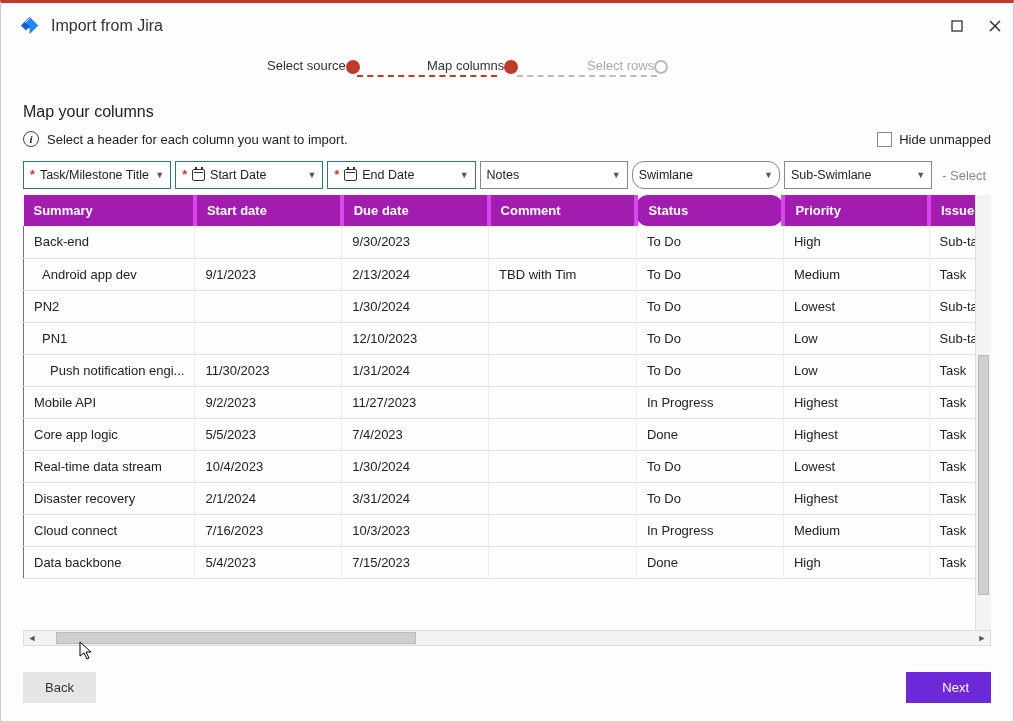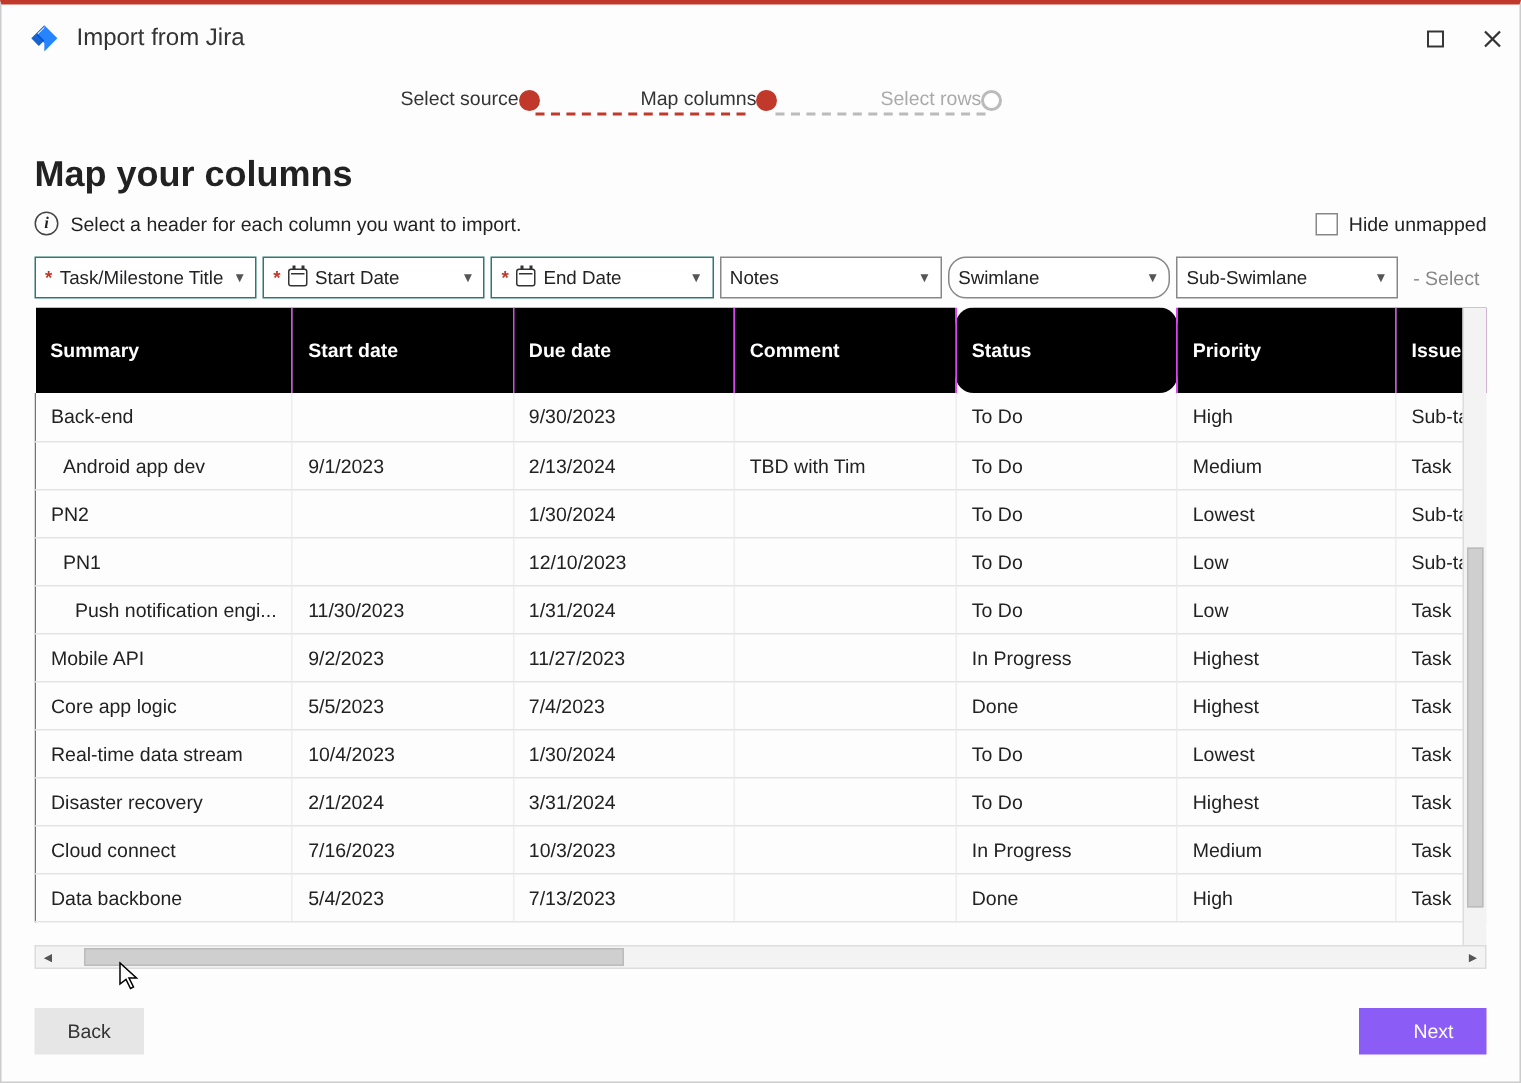--- a/index.html
+++ b/index.html
@@ -12,51 +12,51 @@
   .winbtn { width: 16px; height: 16px; display: flex; align-items: center; justify-content: center; cursor: pointer; }
   .stepper { display: flex; align-items: center; justify-content: center; margin-top: -4px; height: 44px; }
   .step { display: flex; align-items: center; width: 160px; position: relative; font-size: 13px; }
   .step-label { margin-bottom: 4px; color: #333; }
   .step.inactive .step-label { color: #aaa; }
   .step-dot { width: 14px; height: 14px; border-radius: 50%; background: #c0392b; border: 2px solid #c0392b; }
   .step.inactive .step-dot { background: #fff; border: 2px solid #bbb; }
   .step-conn { width: 140px; height: 0; border-top: 2px dashed #c0392b; margin-top: 18px; margin-left:-70px; margin-right:-70px; }
   .step-conn.inactive { border-color: #bbb; }
   .content { padding: 6px 22px 12px 22px; flex: 1; display: flex; flex-direction: column; overflow:hidden;}
-  h2.page-title { font-size: 24px; font-weight: 700; margin: 8px 0 10px 0; }
+  h2.page-title { font-size: 16px; font-weight: 400; margin: 8px 0 10px 0; }
   .info-row { display: flex; align-items: center; justify-content: space-between; margin-bottom: 14px; }
   .info-left { display: flex; align-items: center; gap: 8px; }
   .info-icon { width: 16px; height: 16px; border: 1.5px solid #444; border-radius: 50%; display: flex; align-items: center; justify-content: center; font-size: 11px; font-style: italic; font-weight: bold; font-family: Georgia, serif;}
   .chk-wrap { display: flex; align-items: center; gap: 7px; }
   .chk { width: 15px; height: 15px; border: 1.5px solid #888; background: #fff; }
   .mapper-row { display: flex; gap: 4px; margin-bottom: 0; }
   .mapper-cell { border: 1px solid #2c7873; background: #fff; height: 28px; display: flex; align-items: center; padding: 0 6px; gap: 5px; position: relative; font-size: 12.5px; cursor: pointer; }
   .mapper-cell .req { color: #c0392b; font-weight: bold; }
   .mapper-cell .dd-arrow { margin-left: auto; font-size: 9px; color:#555; }
   .mapper-cell.plain { border-color:#888; }
   .mapper-hint { color: #888; padding: 0 6px; display:flex; align-items:center; height:28px; white-space:nowrap; overflow:hidden; }
   .cal-icon { width: 13px; height: 12px; border: 1.2px solid #333; border-radius: 2px; position: relative; display:inline-block; }
   .cal-icon::before { content:""; position:absolute; top:2px; left:1px; right:1px; height:1.2px; background:#333; }
   .cal-icon::after { content:""; position:absolute; top:-3px; left:2px; width:1.5px; height:3px; background:#333; box-shadow: 6px 0 0 #333; }
   .table-wrap { flex: 1; position: relative; overflow: hidden; margin-top: 6px; }
   .grid { width: 100%; border-collapse: collapse; }
-  .grid thead th { background: #000000; color: #fff; text-align: left; font-weight: 600; font-size: 13px; padding: 21px 10px; border-right: 1px solid #d946ef; }
+  .grid thead th { background: #a21caf; color: #fff; text-align: left; font-weight: 600; font-size: 13px; padding: 8px 10px; border-right: 4px solid #d946ef; }
   .grid tbody td { padding: 7px 10px; border-bottom: 1px solid #e4e4e4; border-right: 1px solid #eee; font-size: 13px; height: 32px; white-space: nowrap; overflow: hidden; text-overflow: ellipsis; }
   .grid tbody td.first { border-left: 1px solid #737373; }
   .vscroll { position:absolute; right:0; top:0; bottom:0; width:16px; background:#f3f3f3; border-left:1px solid #ddd; }
   .vscroll .thumb { position:absolute; left:2px; right:2px; top:160px; height:240px; background:#cfcfcf; border:1px solid #bbb; }
   .hscroll { height: 16px; background:#f3f3f3; border:1px solid #ddd; position:relative; margin-top:0; display:flex; align-items:center;}
   .hscroll .arrow { width:16px; height:14px; display:flex; align-items:center; justify-content:center; font-size:9px; color:#555; cursor:pointer;}
   .hscroll .track { flex:1; position:relative; height:100%; }
   .hscroll .thumb { position:absolute; left:16px; top:1px; bottom:1px; width:360px; background:#cfcfcf; border:1px solid #bbb; }
   .cursor { position:absolute; left:78px; bottom:60px; width:16px; height:20px; pointer-events:none; }
   .footer { padding: 14px 22px 18px 22px; display: flex; justify-content: space-between; align-items: center; }
   .btn { padding: 8px 22px; border: none; font-size: 13px; cursor: pointer; }
   .btn-back { background: #e6e6e6; color: #333; }
-  .btn-next { background: #8b5cf6; color: #fff; padding-left: 36px; }
+  .btn-next { background: #6d28d9; color: #fff; padding-left: 36px; }
   .col-w0{width:152px;} .col-w1{width:152px;} .col-w2{width:152px;} .col-w3{width:152px;} .col-w4{width:152px;border-radius:12px;} .col-w5{width:152px;gap:24px;} .col-w6{width:60px;}
   .indent1 { padding-left: 18px !important; margin-top: 24px; }
   .indent2 { padding-left: 26px !important; }
 </style>
 </head>
 <body>
 
 <div class="window">
 
   <div class="titlebar">
@@ -245,21 +245,21 @@
               <td class="col-w1">7/16/2023</td>
               <td class="col-w2">10/3/2023</td>
               <td class="col-w3"></td>
               <td class="col-w4">In Progress</td>
               <td class="col-w5">Medium</td>
               <td class="col-w6">Task</td>
             </tr>
             <tr>
               <td class="col-w0 first">Data backbone</td>
               <td class="col-w1">5/4/2023</td>
-              <td class="col-w2">7/13/2023</td>
+              <td class="col-w2">7/15/2023</td>
               <td class="col-w3"></td>
               <td class="col-w4">Done</td>
               <td class="col-w5">High</td>
               <td class="col-w6">Task</td>
             </tr>
           </tbody>
       </table>
       <div class="vscroll">
         <div class="thumb"></div>
       </div>

